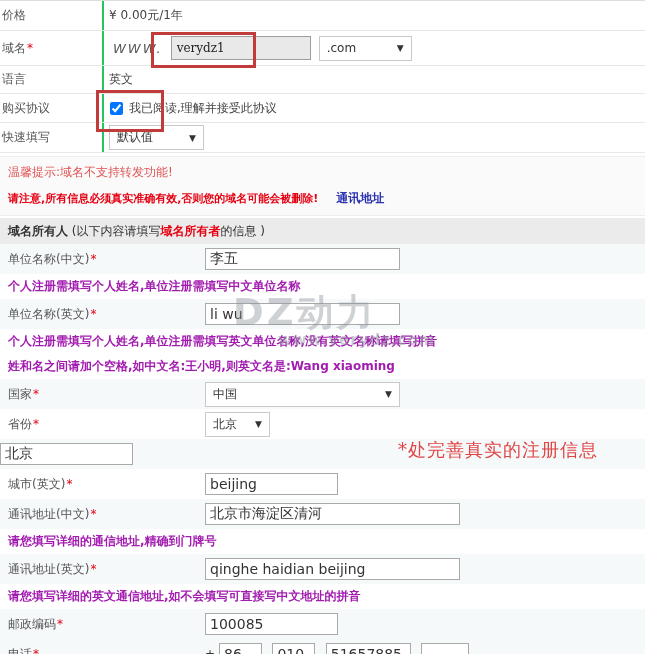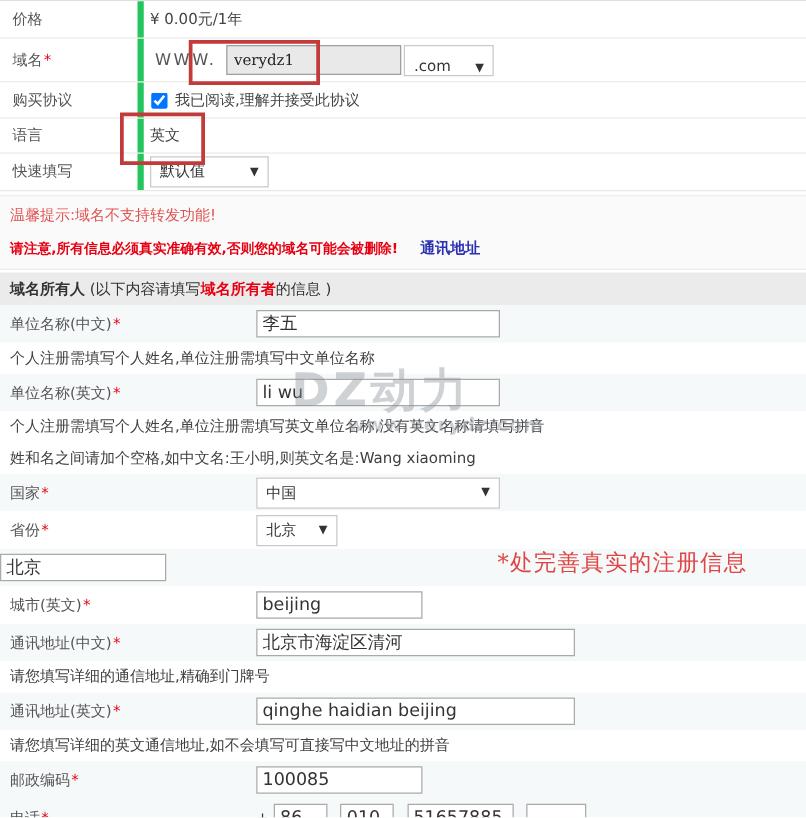--- a/index.html
+++ b/index.html
@@ -3,33 +3,33 @@
 <meta charset="utf-8">
 <style>
   html,body{margin:0;padding:0;background:#fff;}
   .page{position:relative;width:645px;height:654px;overflow:hidden;background:#fff;
         font-family:"DejaVu Sans","Liberation Sans",sans-serif;font-size:12px;color:#444;}
 
   
   .toptable{border-top:1px solid #dedede;}
   .trow{display:flex;align-items:center;border-bottom:1px solid #e8e8e8;background:#fff;}
   .trow .tlabel{width:100px;align-self:stretch;display:flex;align-items:center;
-                padding-left:10px;border-right:5px solid #22c55e;color:#555;}
+                padding-left:2px;border-right:2px solid #22c55e;color:#555;}
   .trow .tval{flex:1;display:flex;align-items:center;padding-left:5px;color:#444;}
   .h29{height:29px}.h34{height:34px}.h27{height:27px}.h28{height:28px}
   .req{color:#e60012;margin-left:1px;}
-  .www{letter-spacing:2px;font-size:13px;color:#555;margin-left:4px;}
+  .www{font-style:italic;letter-spacing:2px;font-size:13px;color:#555;margin-left:4px;}
   .domain-input{width:140px;height:24px;margin-left:8px;border:1px solid #9d9d9d;
         background:#e9e9e9;box-sizing:border-box;padding:0 5px;
         font-family:"DejaVu Serif","Liberation Serif",serif;font-size:12px;color:#222;}
   .fselect{display:inline-flex;align-items:center;justify-content:space-between;
         border:1px solid #c9c9c9;background:#fff;height:25px;box-sizing:border-box;
         padding:0 7px;color:#333;cursor:default;}
   .fselect .arrow{font-size:9px;color:#333;margin-left:8px;}
-  .tld{width:72px;margin-left:2px;align-items:flex-end;}
+  .tld{width:93px;margin-left:8px;}
   .quick{width:95px;}
   .agree-check{width:13px;height:13px;margin:0 6px 0 1px;}
 
   
   .noticebox{margin-top:3px;background:#fafafa;border-top:1px solid #ededed;
         border-bottom:1px solid #ededed;padding:7px 0 8px 8px;}
   .tip{color:#e05353;margin-bottom:9px;}
   .warn{color:#e60012;font-weight:bold;font-size:11px;}
   .link{color:#2b32b2;font-weight:bold;margin-left:14px;text-decoration:none;cursor:pointer;}
 
@@ -38,21 +38,21 @@
         padding-left:8px;color:#333;}
   .sectionhead b{color:#333;}
   .sectionhead .redb{color:#e60012;font-weight:bold;}
 
   
   .frow{display:flex;align-items:center;height:30px;background:#fff;position:relative;}
   .frow.shade{background:#f6f9fa;}
   .flabel{width:205px;box-sizing:border-box;padding-left:8px;color:#555;}
   .fctrl{display:flex;align-items:center;}
   .fhint{height:25px;display:flex;align-items:center;padding-left:8px;
-        color:#404040;background:#fff;}
+        color:#a21caf;background:#fff;font-weight:bold;}
   .txt{height:22px;border:1px solid #a9a9a9;box-sizing:border-box;padding:0 4px;
         font-family:"DejaVu Sans","Liberation Sans",sans-serif;font-size:14px;color:#333;background:#fff;}
   .w195{width:195px}.w133{width:133px}.w255{width:255px}
   .w43{width:43px}.w85{width:85px}.w48{width:48px}
   .sel195{width:195px}.sel65{width:65px}
   .phone .plus{margin-right:4px;color:#333;}
   .phone .sep{margin:0 3px;color:#555;}
 
   
   .redbox{position:absolute;border:3px solid #c23b3b;pointer-events:none;z-index:5;}
@@ -89,36 +89,36 @@
       <div class="tval">
         <span class="www">WWW.</span>
         <input class="domain-input" type="text" value="verydz1" style="">
         <div class="fselect tld">
           <span>.com</span>
           <span class="arrow">▼</span>
         </div>
       </div>
     </div>
 
+    <div class="trow h27">
+      <div class="tlabel">
+        <span>语言</span>
+      </div>
+      <div class="tval">
+        <span>英文</span>
+      </div>
+    </div>
+
     <div class="trow h28">
       <div class="tlabel">
         <span>购买协议</span>
       </div>
       <div class="tval">
         <input type="checkbox" class="agree-check" checked="checked" style="">
         <span>我已阅读,理解并接受此协议</span>
-      </div>
-    </div>
-
-    <div class="trow h27">
-      <div class="tlabel">
-        <span>语言</span>
-      </div>
-      <div class="tval">
-        <span>英文</span>
       </div>
     </div>
 
     <div class="trow h29">
       <div class="tlabel">
         <span>快速填写</span>
       </div>
       <div class="tval">
         <div class="fselect quick">
           <span>默认值</span>

